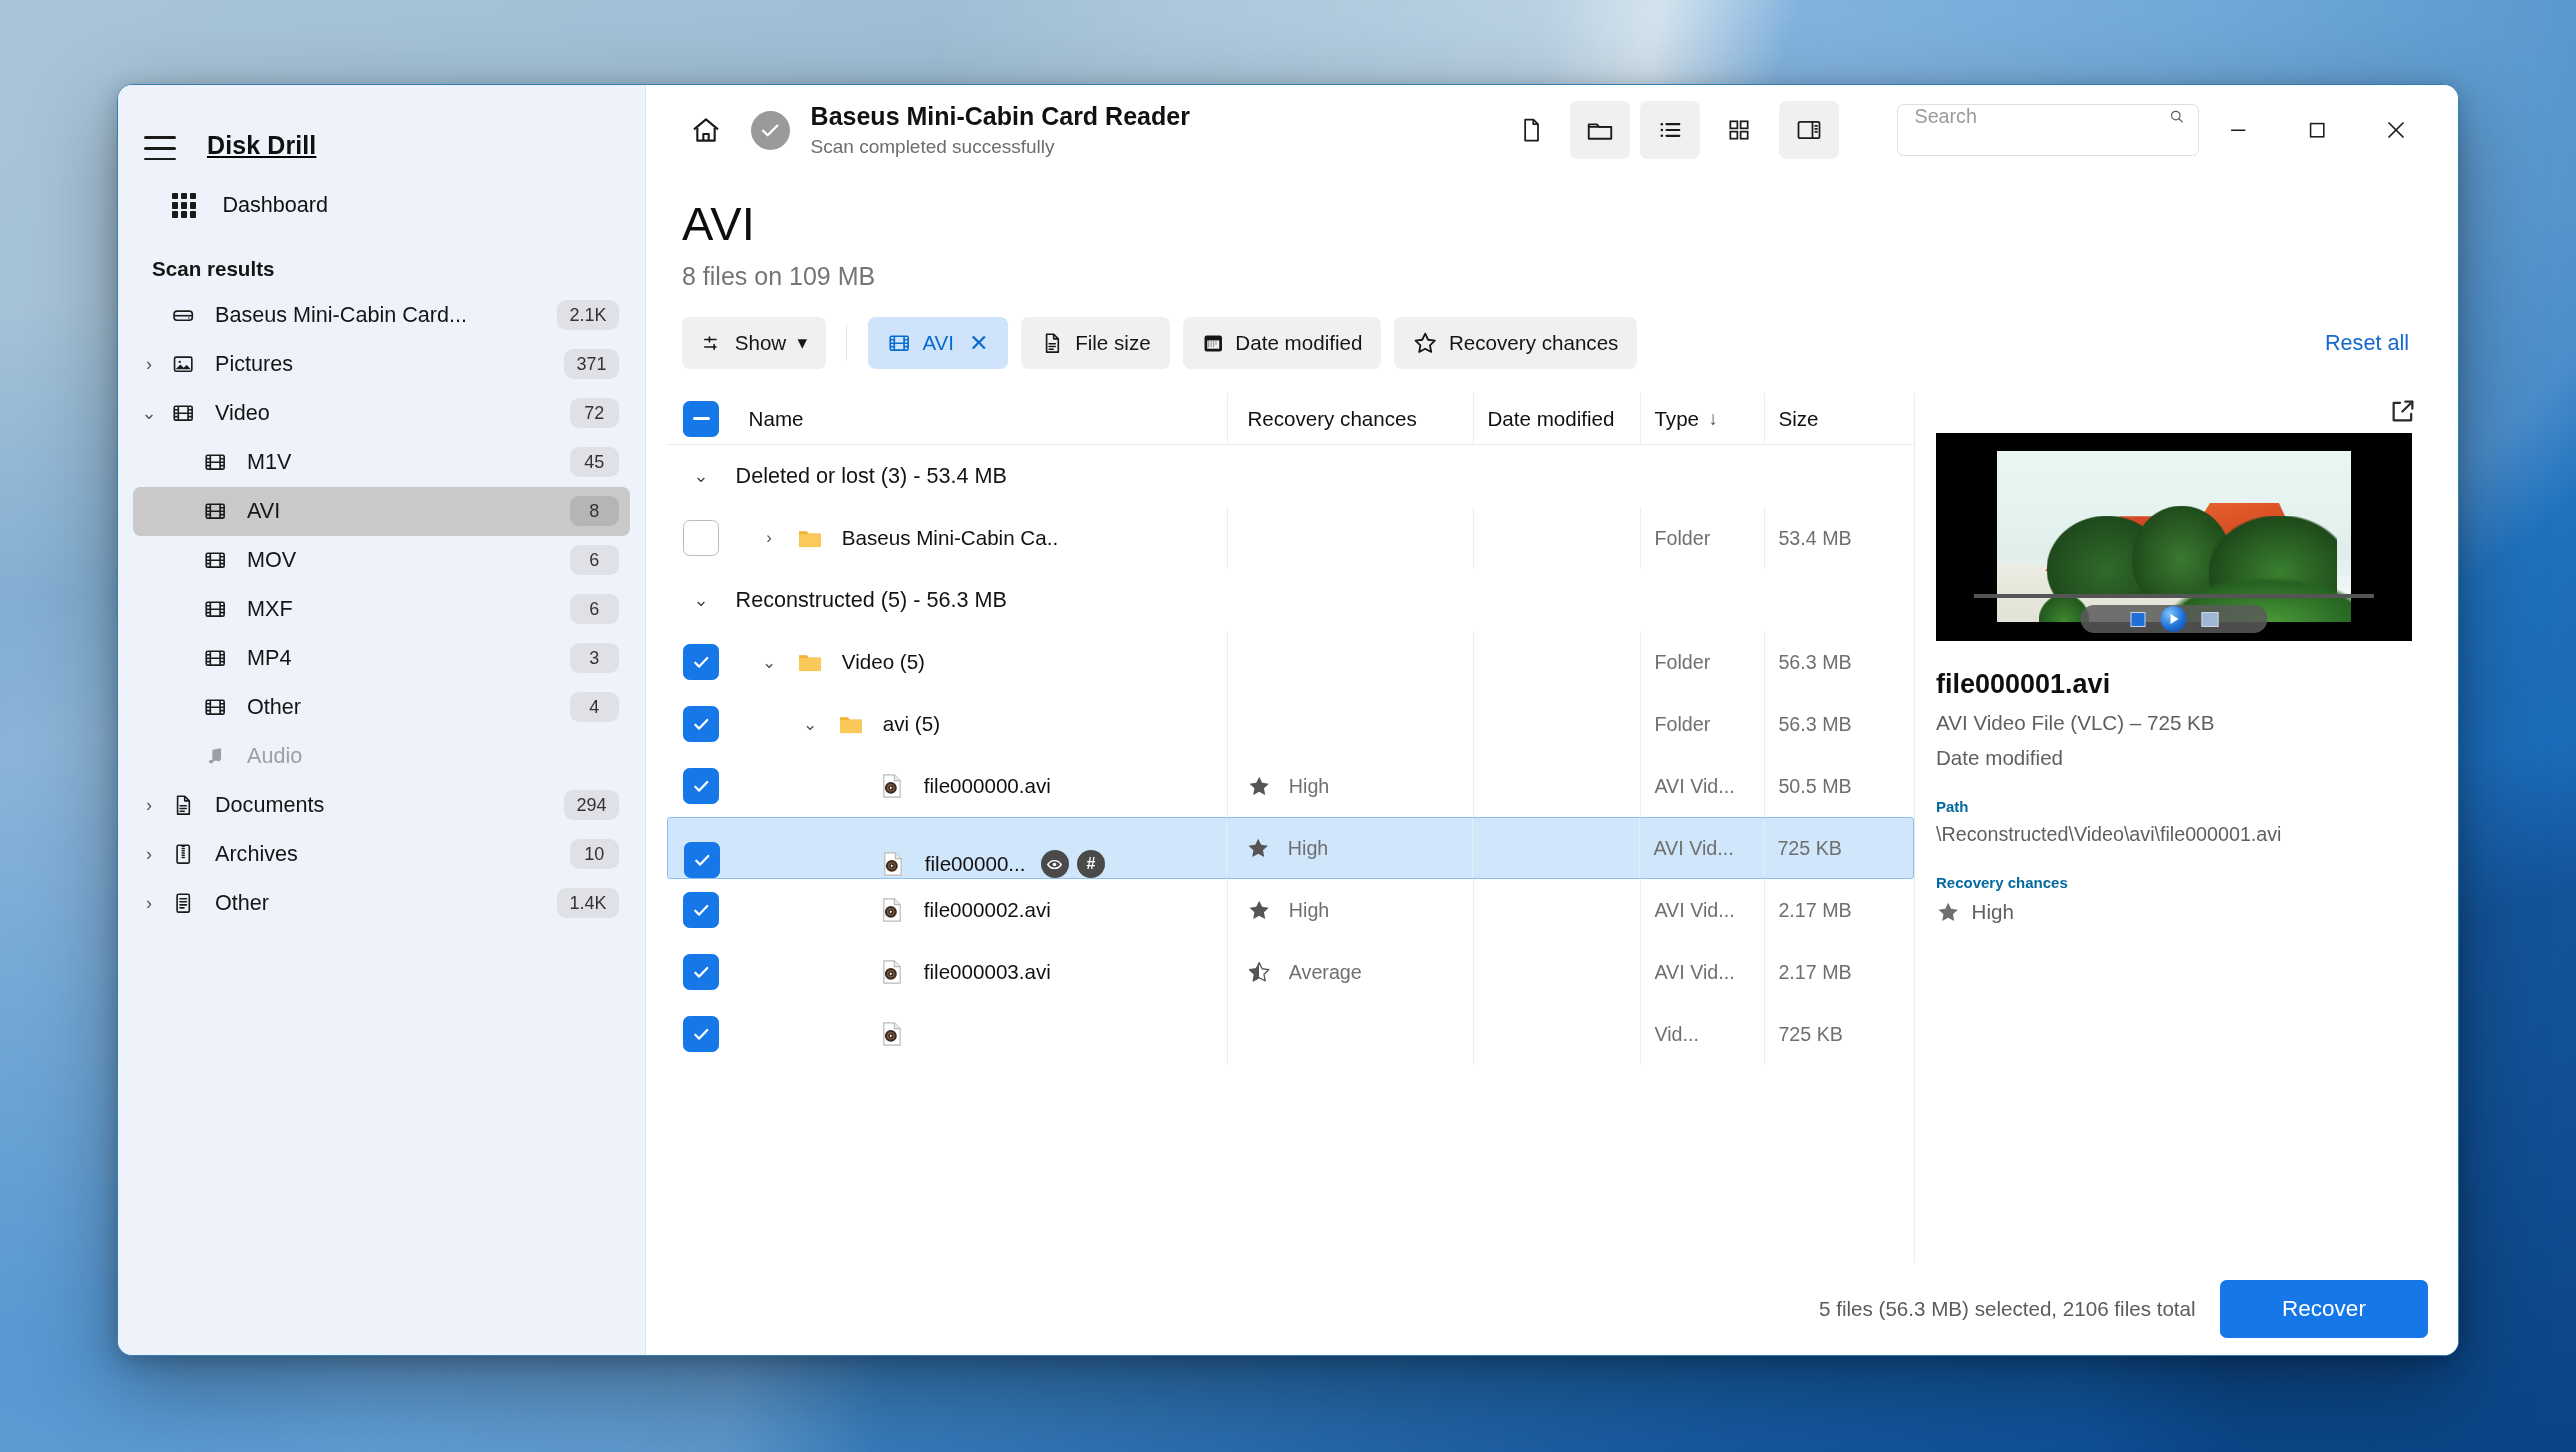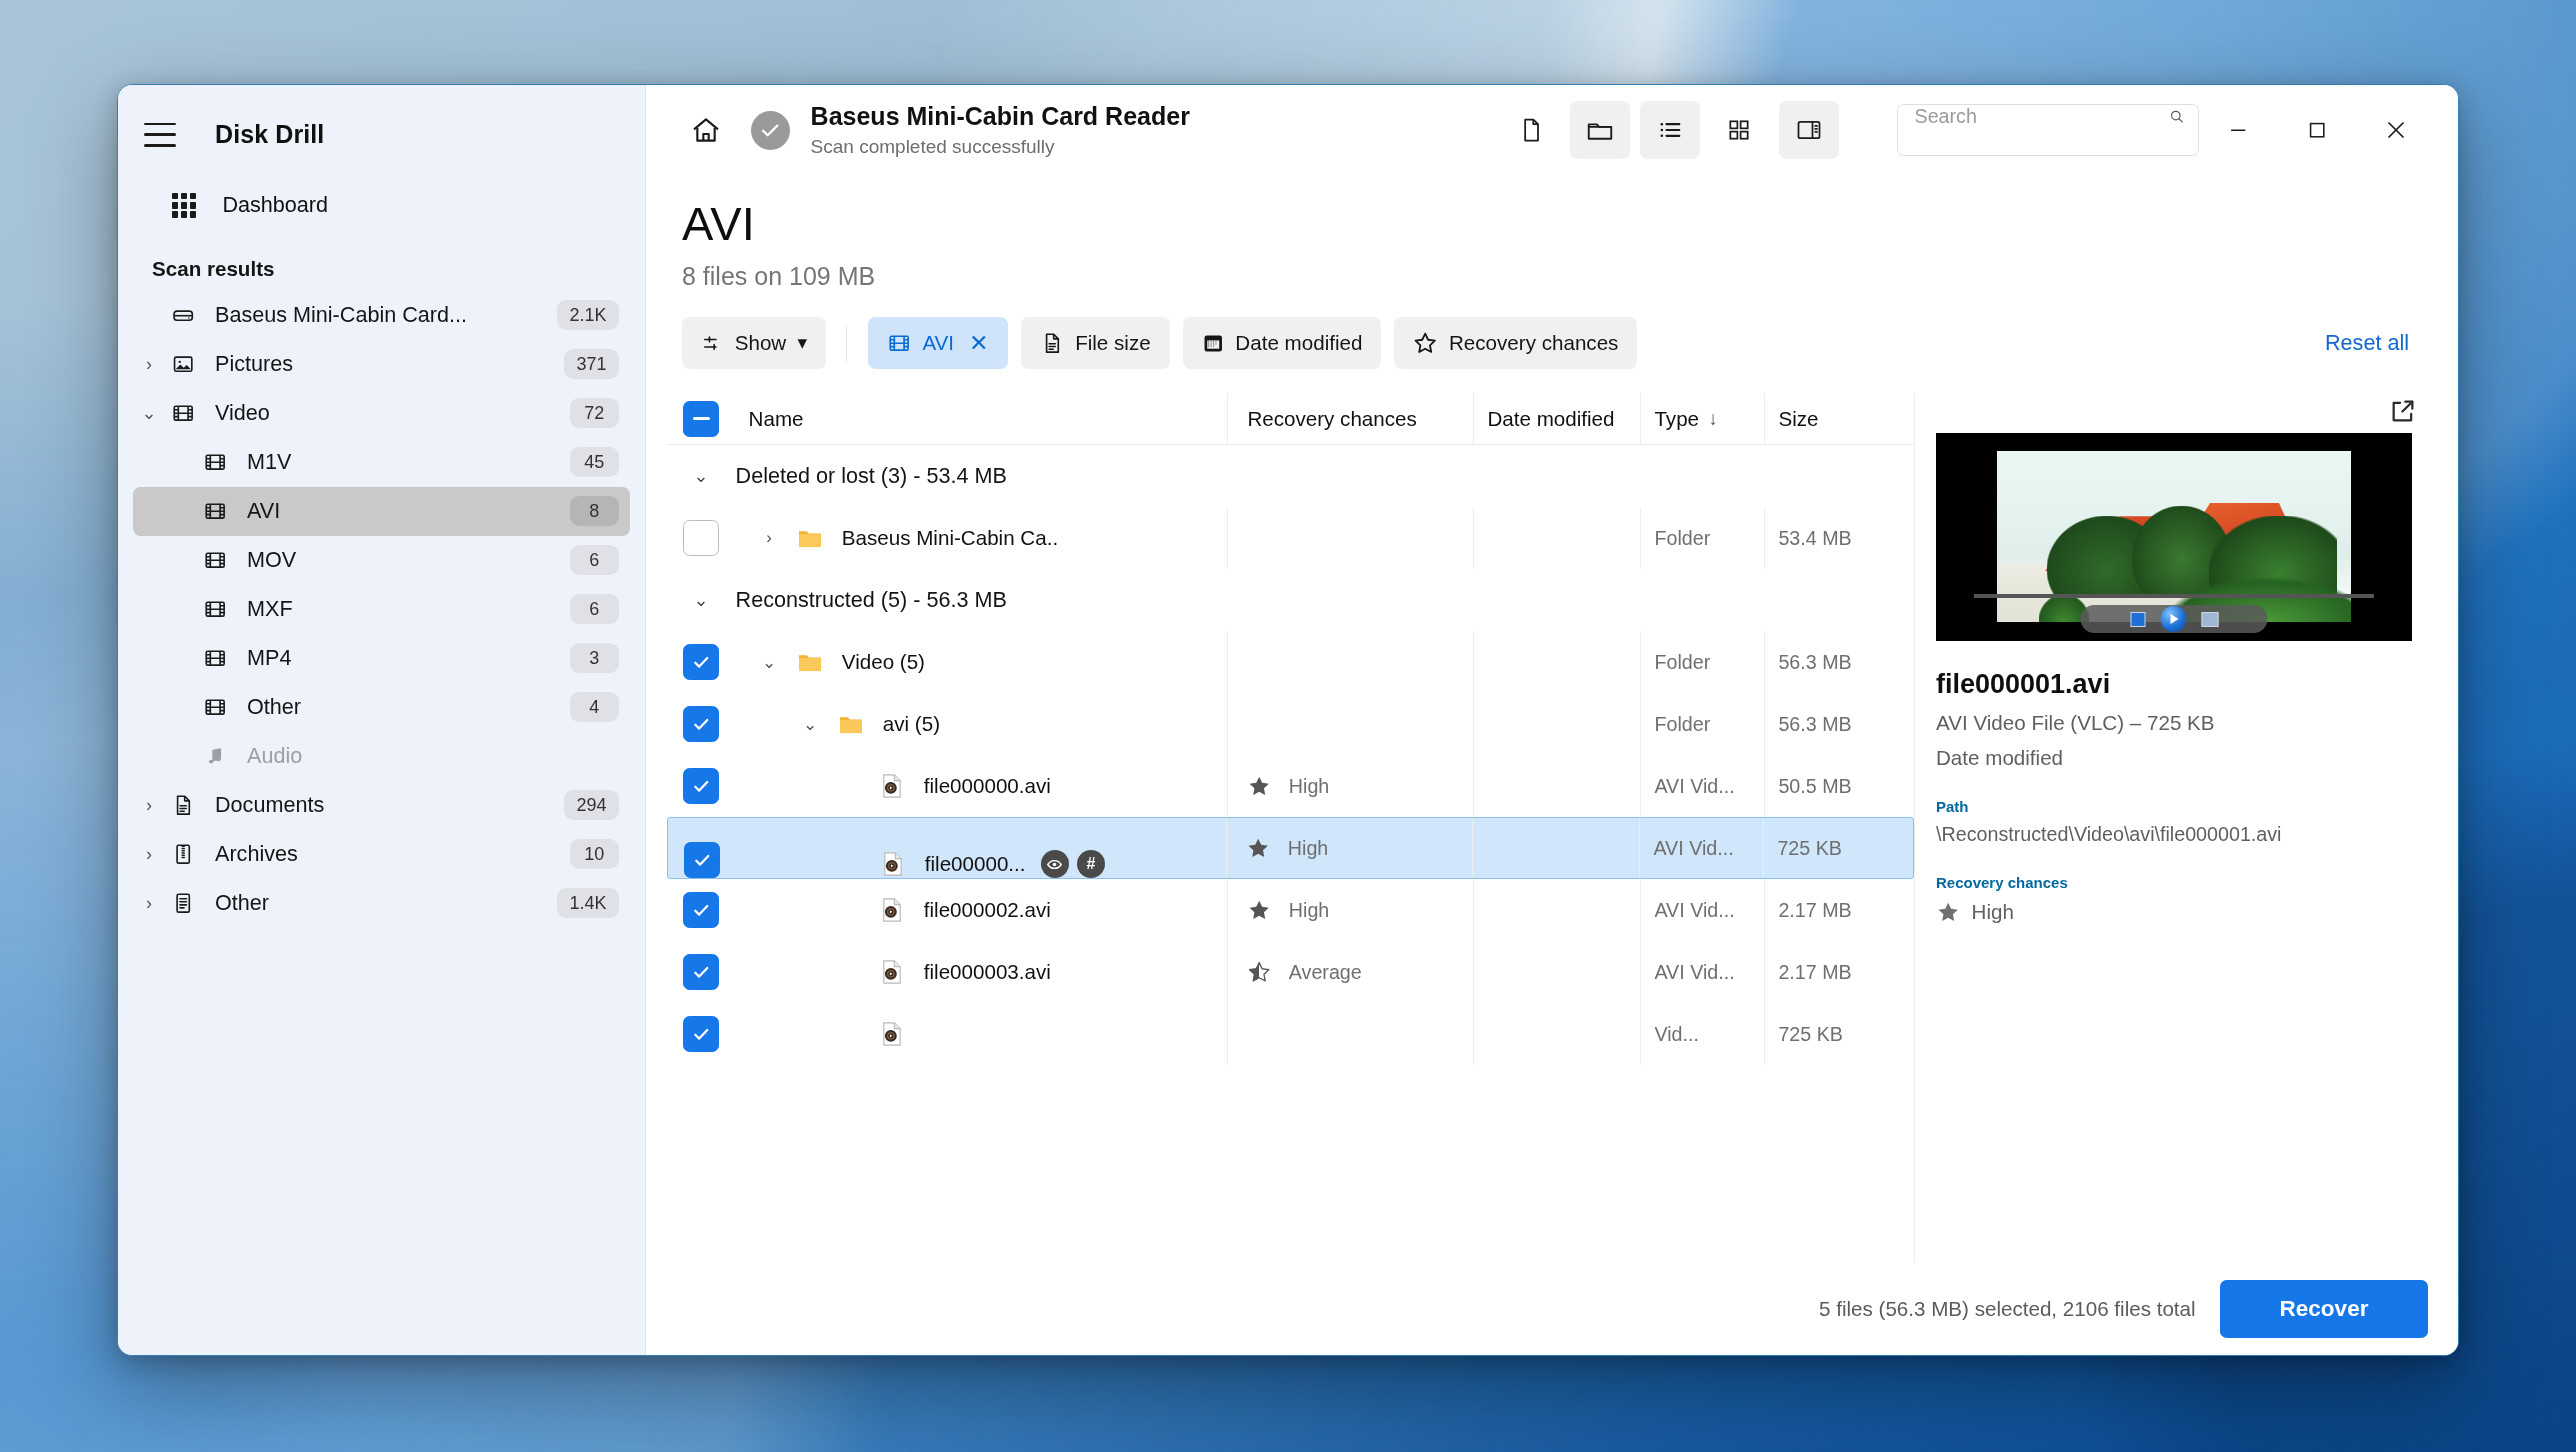--- a/index.html
+++ b/index.html
@@ -43,21 +43,21 @@
   }
 
   
   #sidebar {
     width: 528px; flex: 0 0 528px;
     background: #eef2fa;
     display: flex; flex-direction: column;
     border-right: 0.9px solid #dfe5f0;
   }
   .side-top { padding: 24.4px 0 0 0; }
-  .brandrow { display: flex; align-items: center; gap: 39px; padding: 0 0 0 26px; height: 51px; }
+  .brandrow { display: flex; align-items: flex-end; gap: 31px; padding: 0 0 0 26px; height: 51px; text-decoration: underline; }
   .hamb { width: 32px; height: 24.4px; display:flex; flex-direction:column; justify-content:space-between; cursor:pointer; }
   .hamb i { display:block; height:2.8px; background:#1b1b1b; border-radius:1.9px; }
   .brandname { font-size: 25px; font-weight: 700; color: #101010; letter-spacing: 0.1px; }
 
   .side-item {
     display: flex; align-items: center;
     height: 49px; margin: 0 15px; padding-left: 0;
     border-radius: 7.5px; cursor: pointer; position: relative;
   }
   .side-item .chev {
@@ -225,21 +225,21 @@
   .pvrec { display:flex; align-items:center; gap: 11.2px; margin-top: 9.4px; }
 
   
   .statusbar {
     height: 92px; display:flex; align-items:center; justify-content:flex-end;
     padding: 0 30px 0 0; gap: 24.4px; background: #fff;
   }
   .statustext { font-size: 20.6px; color: #5b5b5b; }
   .recoverbtn {
     width: 208px; height: 58px; background: #1677e8; color:#fff; border:none; border-radius: 6.6px;
-    font-size: 22.5px; cursor:pointer; font-family: inherit; font-weight: bold;
+    font-size: 22.5px; cursor:pointer; font-family: inherit;
   }
 </style>
 </head>
 <body>
 
 <div class="swoosh sw1"></div>
 <div class="swoosh sw2"></div>
 <div class="swoosh sw3"></div>
 <div class="swoosh sw4"></div>
 

